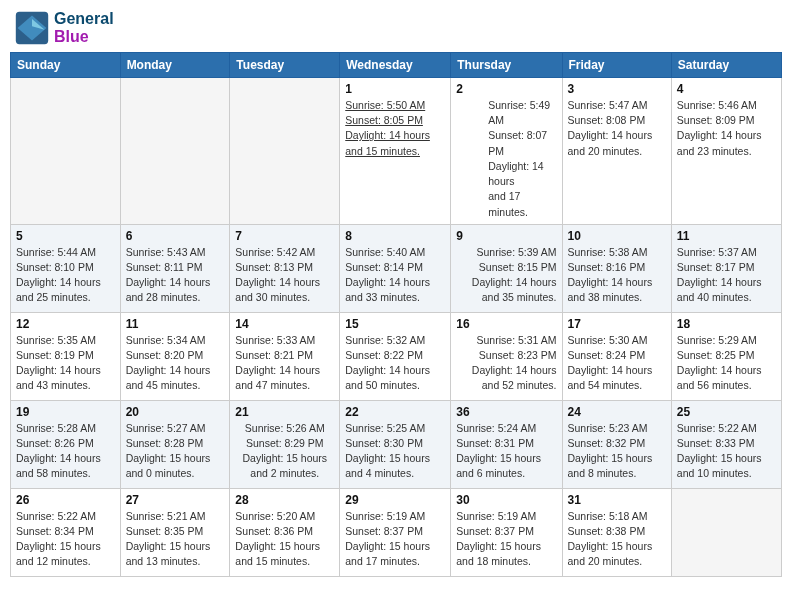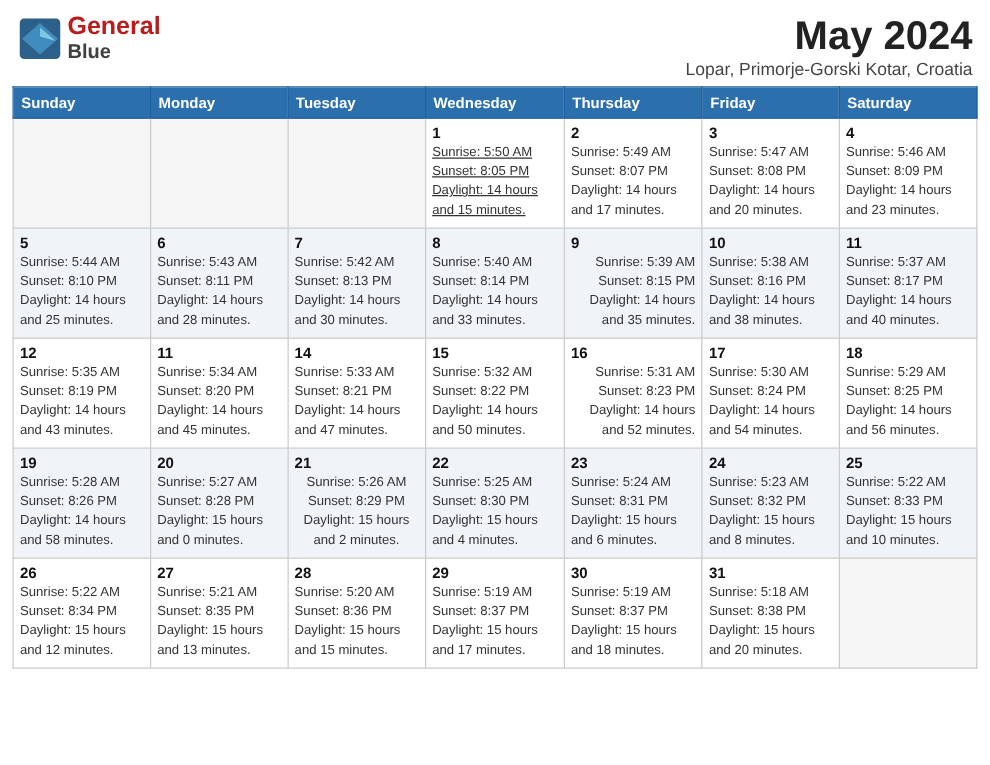--- a/index.html
+++ b/index.html
@@ -84,27 +84,23 @@
 <body>
 
 <div class="header">
   <div class="logo">
     <svg class="logo-icon" viewBox="0 0 40 40">
       <rect x="2" y="2" width="36" height="36" rx="4" fill="#2c5f8a"></rect>
       <polygon points="20,6 36,20 20,34 4,20" fill="#4a9fd4" opacity="0.7"></polygon>
       <polygon points="20,10 34,22 20,18" fill="#7ec8e3"></polygon>
     </svg>
     <div>
-      <div style="font-size:20px;font-weight:bold;color:#b91c1c;">General</div>
-      <div style="font-size:16px;font-weight:bold;color:#404040;">Blue</div>
+      <div style="font-size:16px;font-weight:bold;color:#0c4a6e;">General</div>
+      <div style="font-size:16px;font-weight:bold;color:#a21caf;">Blue</div>
     </div>
-  </div>
-  <div class="title-block">
-    <div class="month-year">May 2024</div>
-    <div class="location">Lopar, Primorje-Gorski Kotar, Croatia</div>
   </div>
 </div>
 
 <table class="calendar">
   <thead>
     <tr>
       <th>Sunday</th>
       <th>Monday</th>
       <th>Tuesday</th>
       <th>Wednesday</th>
@@ -120,21 +116,21 @@
         <td class="empty"></td>
         <td>
           <div class="day-num">1</div>
           <div class="day-info" style="white-space: pre-line; text-decoration: underline;">Sunrise: 5:50 AM
 Sunset: 8:05 PM
 Daylight: 14 hours
 and 15 minutes.</div>
         </td>
         <td>
           <div class="day-num">2</div>
-          <div class="day-info" style="white-space: pre-line;">Sunrise: 5:49 AM
+          <div class="day-info" style="white-space: pre-line; margin-left: 32px;">Sunrise: 5:49 AM
 Sunset: 8:07 PM
 Daylight: 14 hours
 and 17 minutes.</div>
         </td>
         <td>
           <div class="day-num">3</div>
           <div class="day-info" style="white-space: pre-line;">Sunrise: 5:47 AM
 Sunset: 8:08 PM
 Daylight: 14 hours
 and 20 minutes.</div>
@@ -272,21 +268,21 @@
 and 2 minutes.</div>
         </td>
         <td>
           <div class="day-num">22</div>
           <div class="day-info" style="white-space: pre-line;">Sunrise: 5:25 AM
 Sunset: 8:30 PM
 Daylight: 15 hours
 and 4 minutes.</div>
         </td>
         <td>
-          <div class="day-num">23</div>
+          <div class="day-num">36</div>
           <div class="day-info" style="white-space: pre-line;">Sunrise: 5:24 AM
 Sunset: 8:31 PM
 Daylight: 15 hours
 and 6 minutes.</div>
         </td>
         <td>
           <div class="day-num">24</div>
           <div class="day-info" style="white-space: pre-line;">Sunrise: 5:23 AM
 Sunset: 8:32 PM
 Daylight: 15 hours

